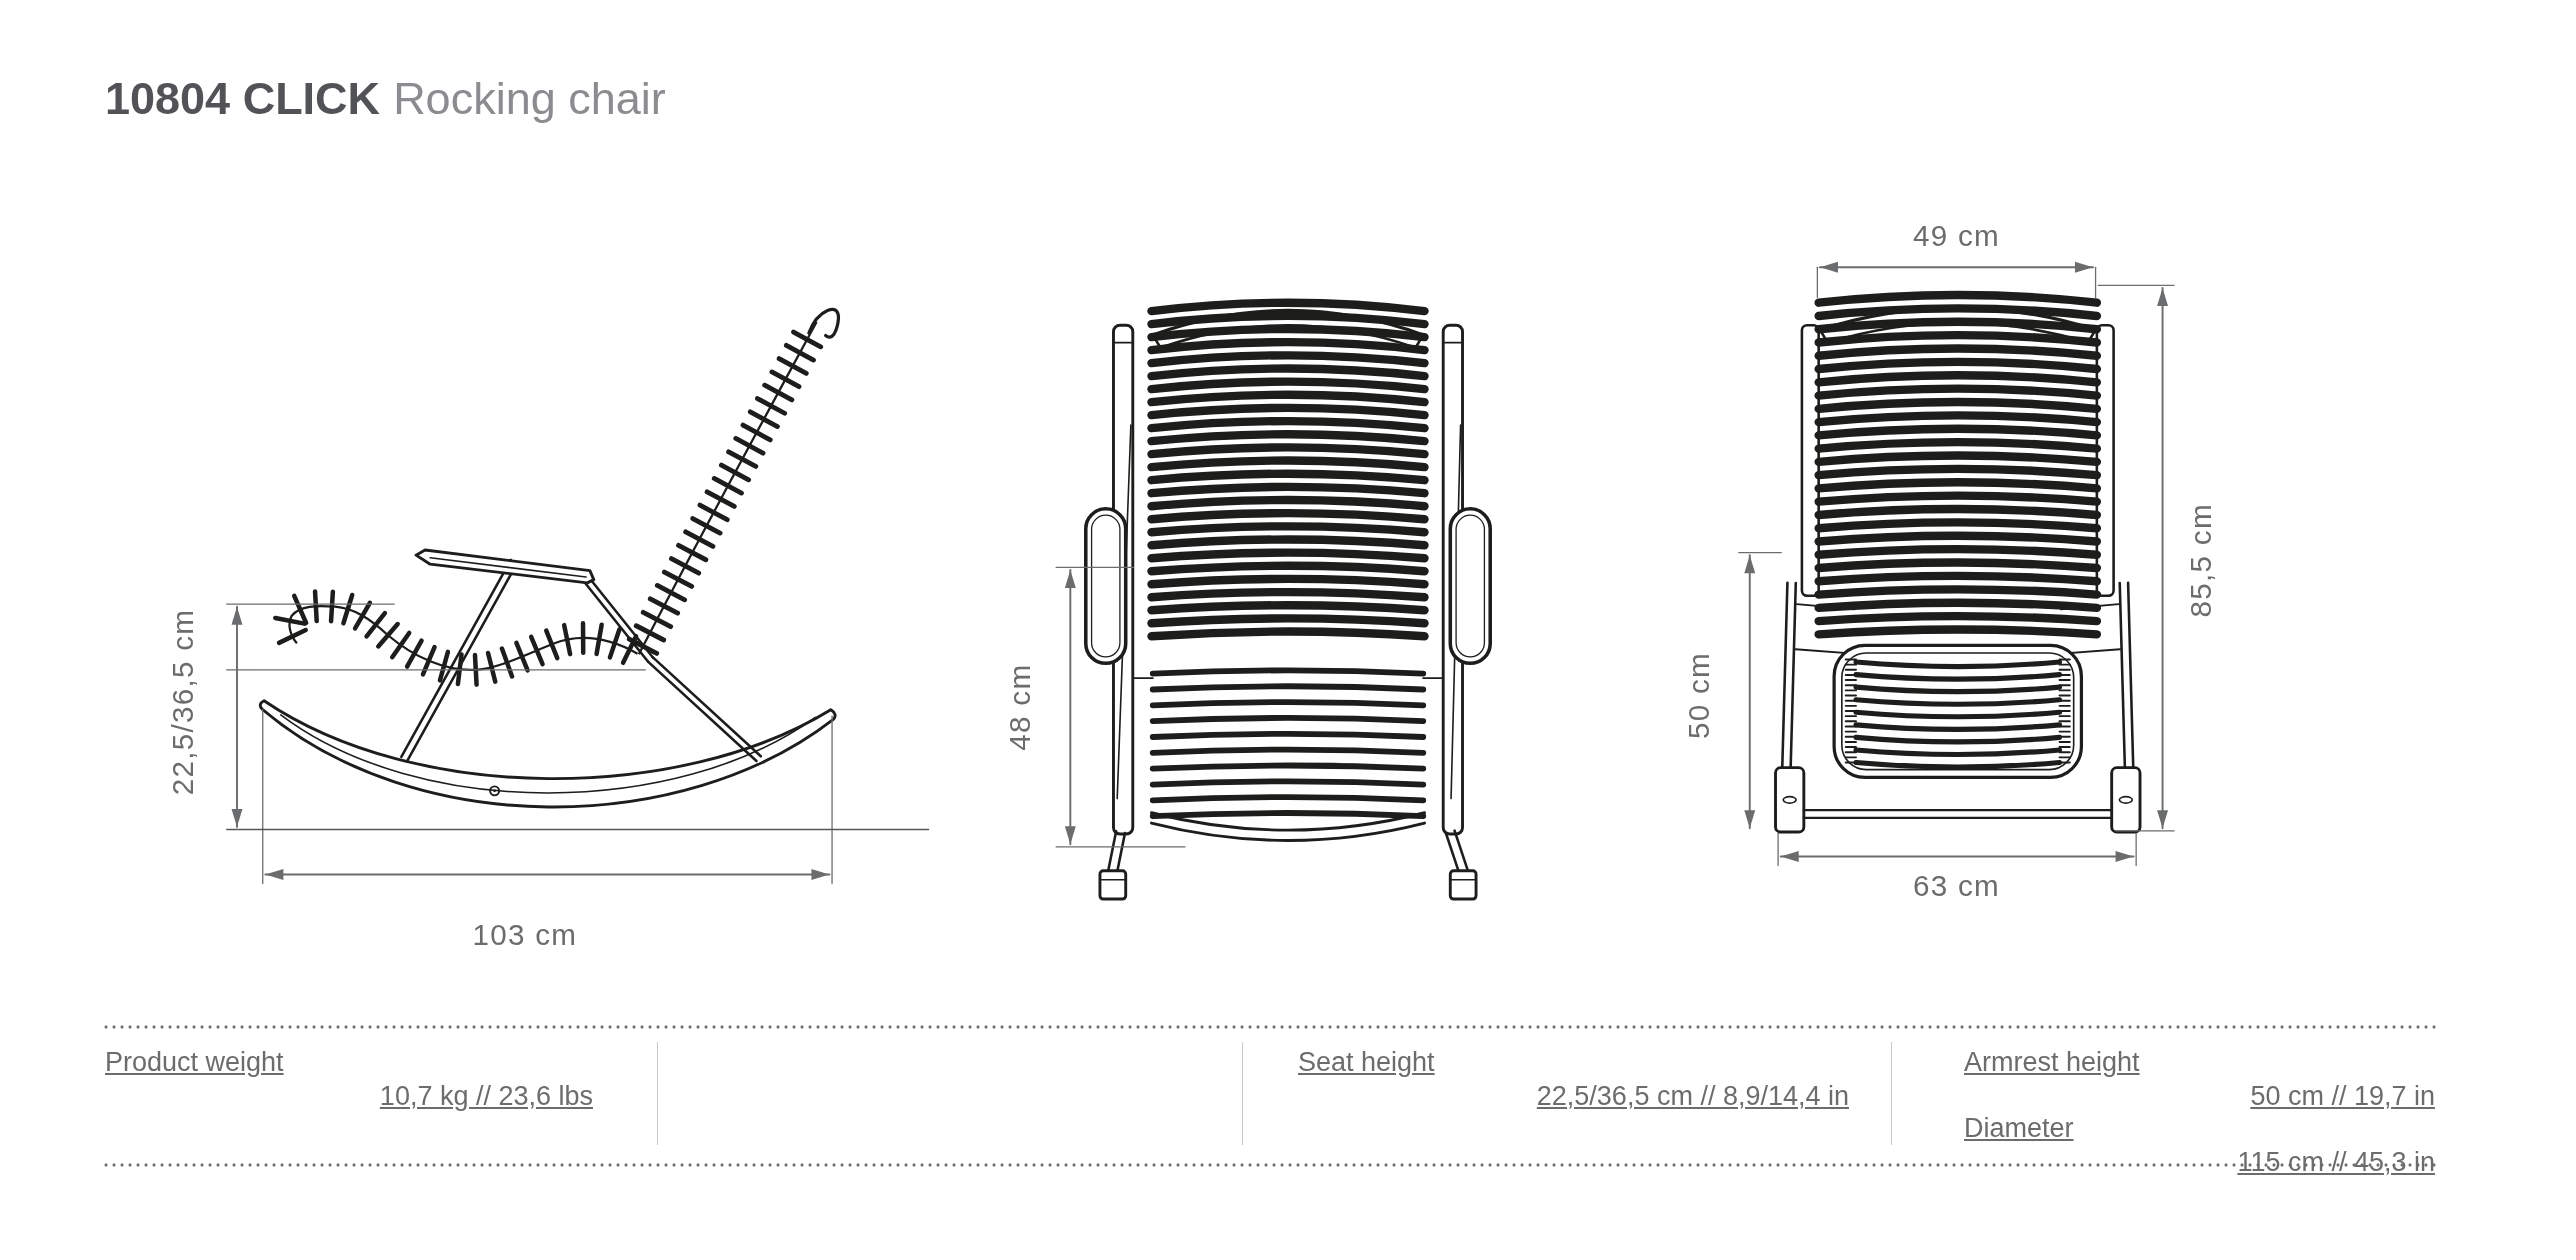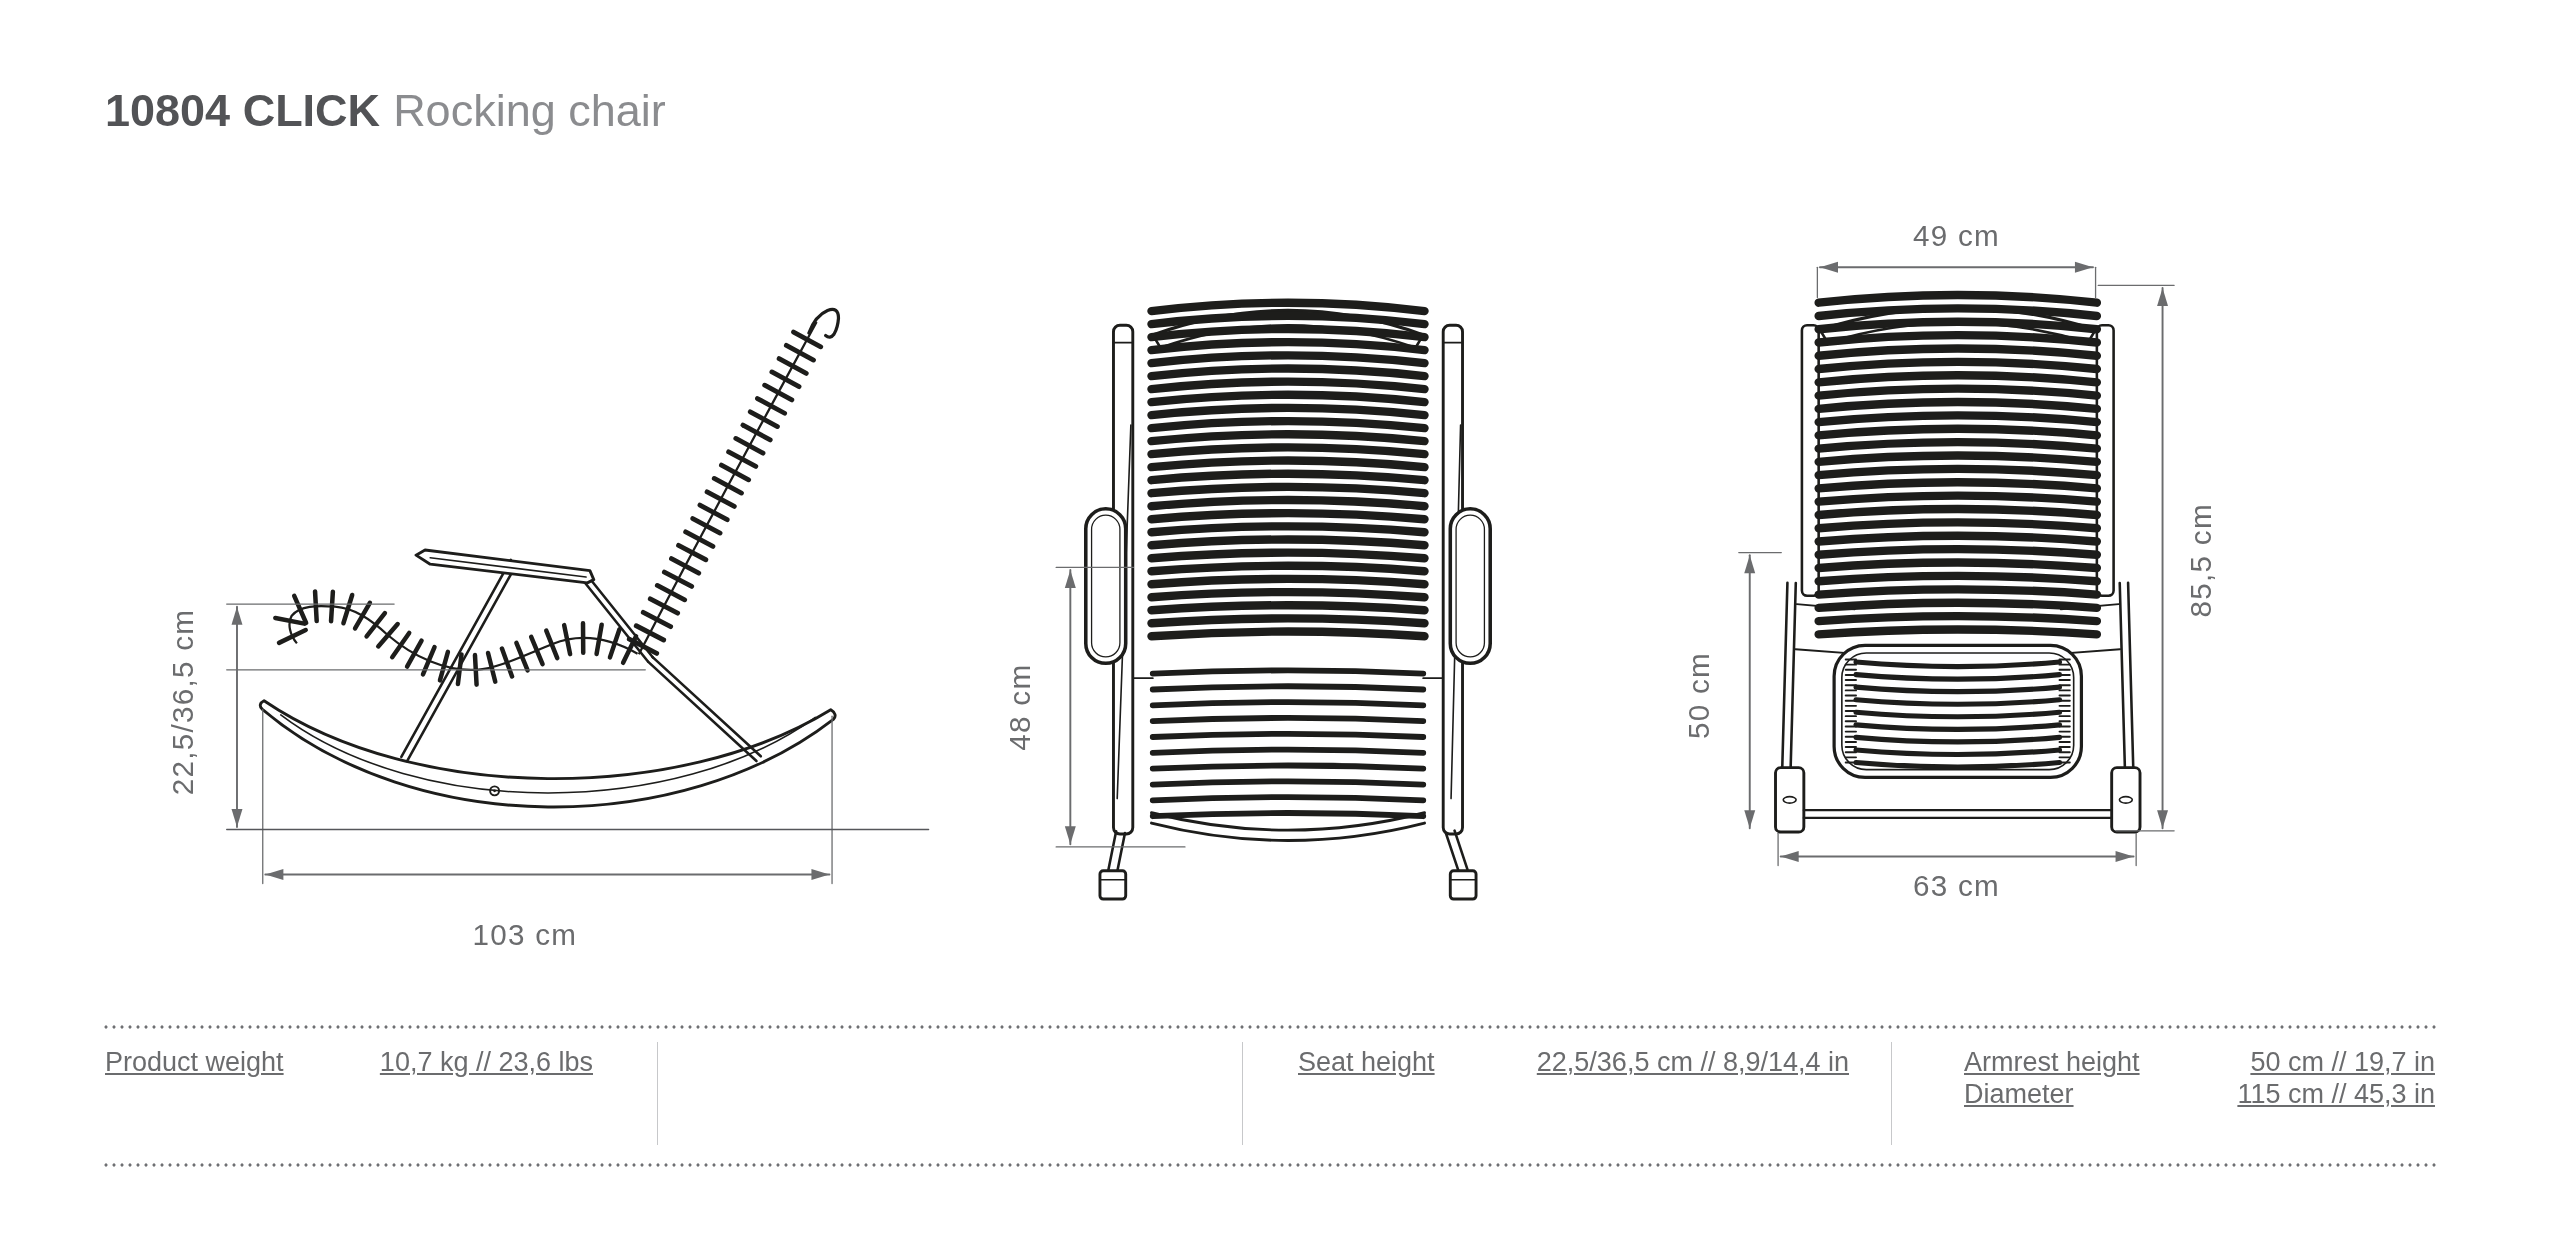--- a/index.html
+++ b/index.html
@@ -1,38 +1,38 @@
 <!DOCTYPE html>
 <html style="font-size:10.3px"><head>
 <meta charset="utf-8">
 <style>
   html,body{margin:0;padding:0;background:#ffffff;}
   body{width:2576px;height:1261px;position:relative;overflow:hidden;
        font-family:"Liberation Sans", sans-serif;}
   .sheet{position:absolute;inset:0;background:#ffffff;}
 
   
-  .title{position:absolute;left:105px;top:86px;font-size:45px;line-height:50px;white-space:nowrap;}
+  .title{position:absolute;left:105px;top:74px;font-size:45px;line-height:50px;white-space:nowrap;}
   .title .bold{font-weight:700;color:#525356;}
   .title .light{font-weight:400;color:#8b8c8f;margin-left:13px;}
 
   
   svg.art{position:absolute;left:0;top:0;width:2576px;height:1261px;}
   .dimtext{fill:#6b6c6e;font-family:"Liberation Sans",sans-serif;font-size:46px;letter-spacing:2px;}
 
   
   .dots{position:absolute;left:102px;width:2334px;height:3.9px;background-repeat:repeat-x;
         background-image:radial-gradient(circle,#6f7073 1.4px,transparent 1.7px);
         background-size:8px 3.9px;}
   .dots.top{top:1025px;}
   .dots.bottom{top:1163px;}
   .col{position:absolute;top:1046px;font-size:27px;line-height:32px;color:#6b6c6e;text-decoration:underline;}
   .col .row{display:flex;justify-content:space-between;}
   .col .lab{text-align:left;}
-  .col .val{text-align:right;}
+  .col .val{text-align:right;margin-top:34px;}
   .c1{left:105px;width:488px;}
   .c2{left:715px;width:465px;}
   .c3{left:1298px;width:551px;}
   .c4{left:1964px;width:471px;}
   .vdiv{position:absolute;top:1042px;height:103px;width:1.3px;background:#c7c8ca;}
   .d1{left:657px;} .d2{left:1242px;} .d3{left:1891px;}
 </style>
 </head>
 <body>
 

